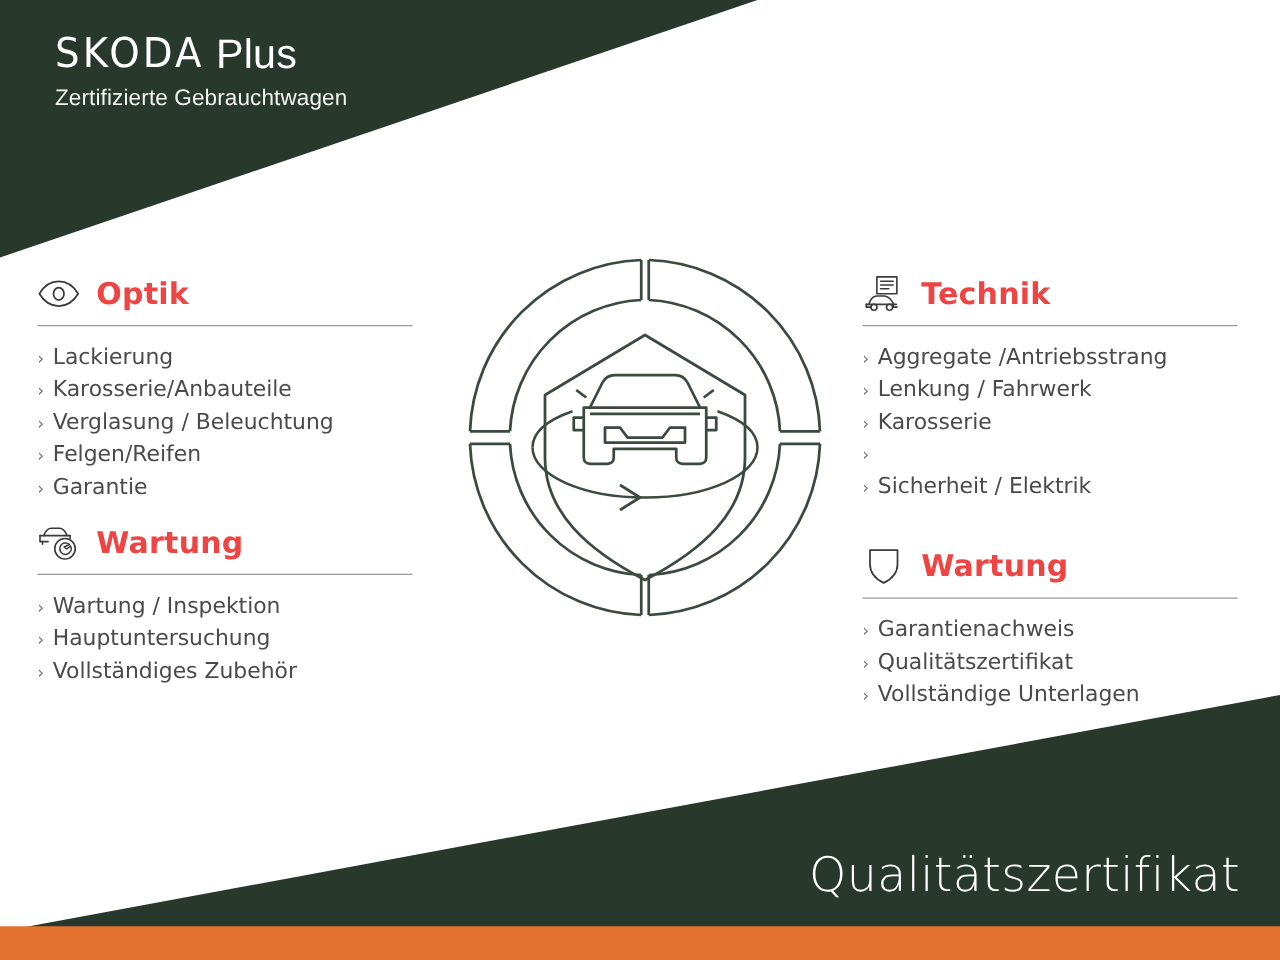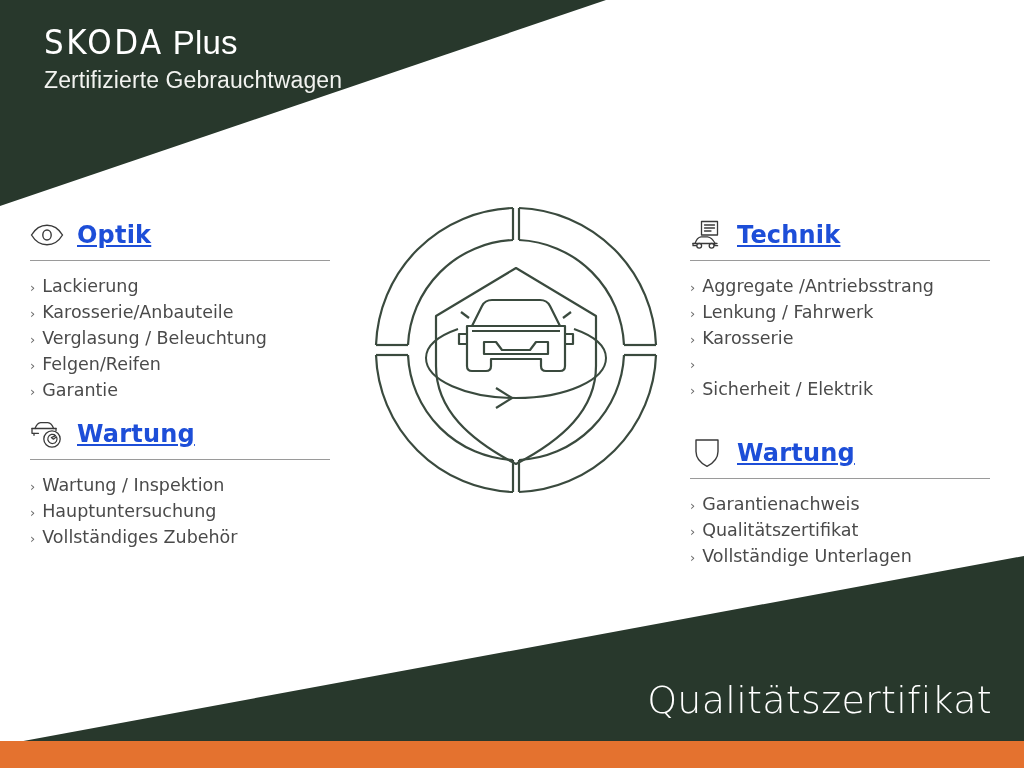--- a/index.html
+++ b/index.html
@@ -51,21 +51,21 @@
     transform-origin: left bottom;
   }
   .brand-plus {
     font-size: 33px;
     font-weight: 300;
     color: #ffffff;
     letter-spacing: 0.2px;
   }
   .brand-sub {
     margin-top: 9px;
-    font-size: 23px;
+    font-size: 18px;
     font-weight: 300;
     color: #f2f3f0;
     letter-spacing: 0.1px;
   }
 
   
   .section {
     position: absolute;
     width: 302px;
   }
@@ -82,24 +82,23 @@
     display: flex;
     align-items: center;
     justify-content: center;
   }
   .section-icon svg {
     display: block;
   }
   .section-title {
     font-size: 24px;
     font-weight: 700;
-    color: #1d4ed8;
+    color: #ef4444;
     letter-spacing: 0.2px;
     font-family: "DejaVu Sans", sans-serif;
-    text-decoration: underline;
   }
   .section-rule {
     margin-top: 6px;
     height: 1px;
     width: 300px;
     background: #9a9a9a;
   }
   .item-list {
     list-style: none;
     margin: 13px 0 0 0;

